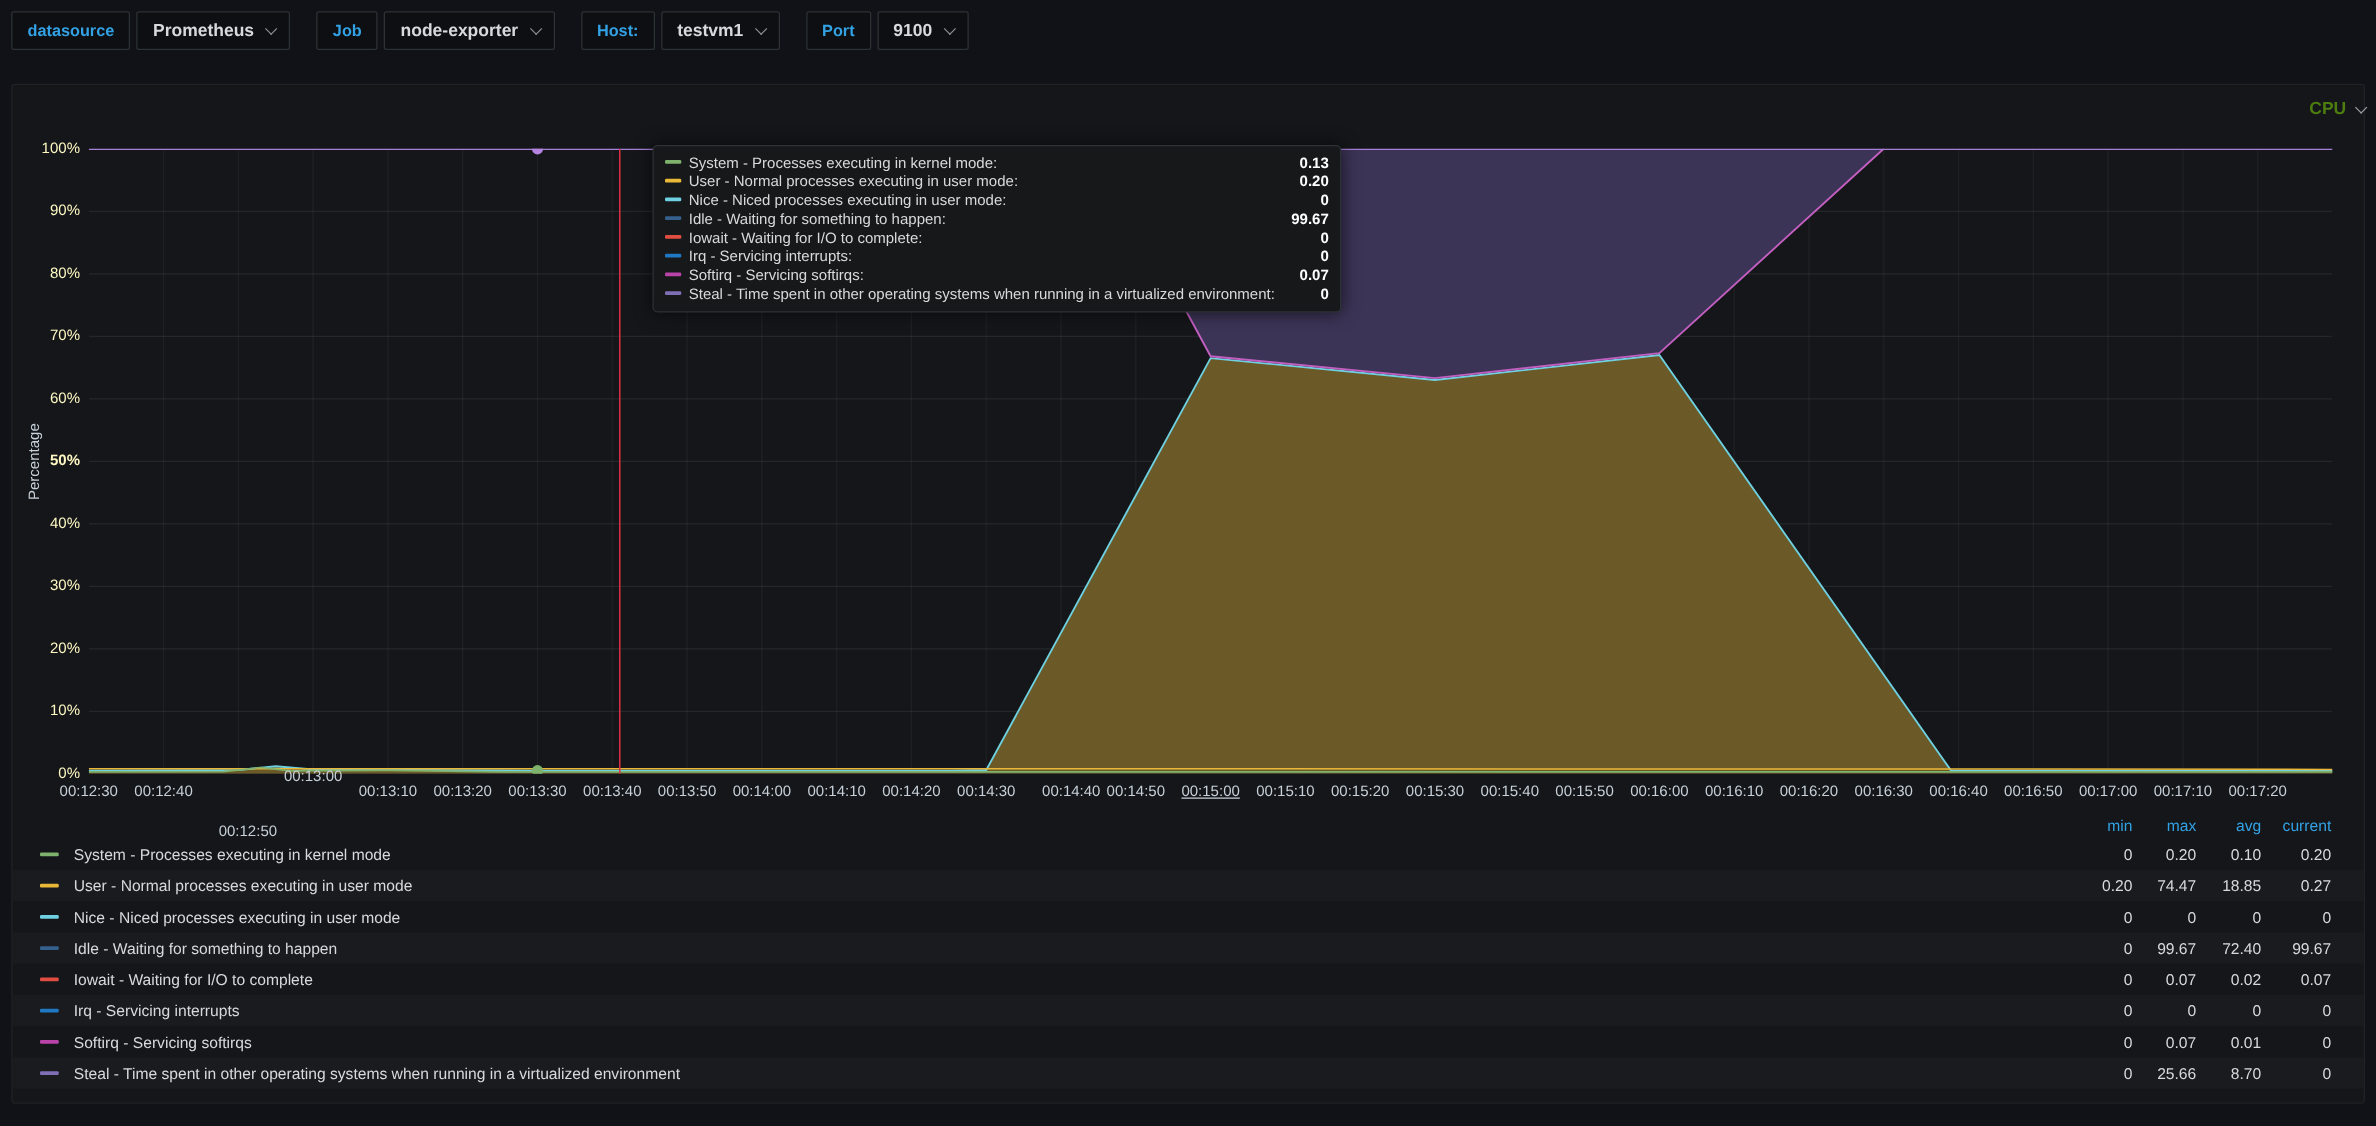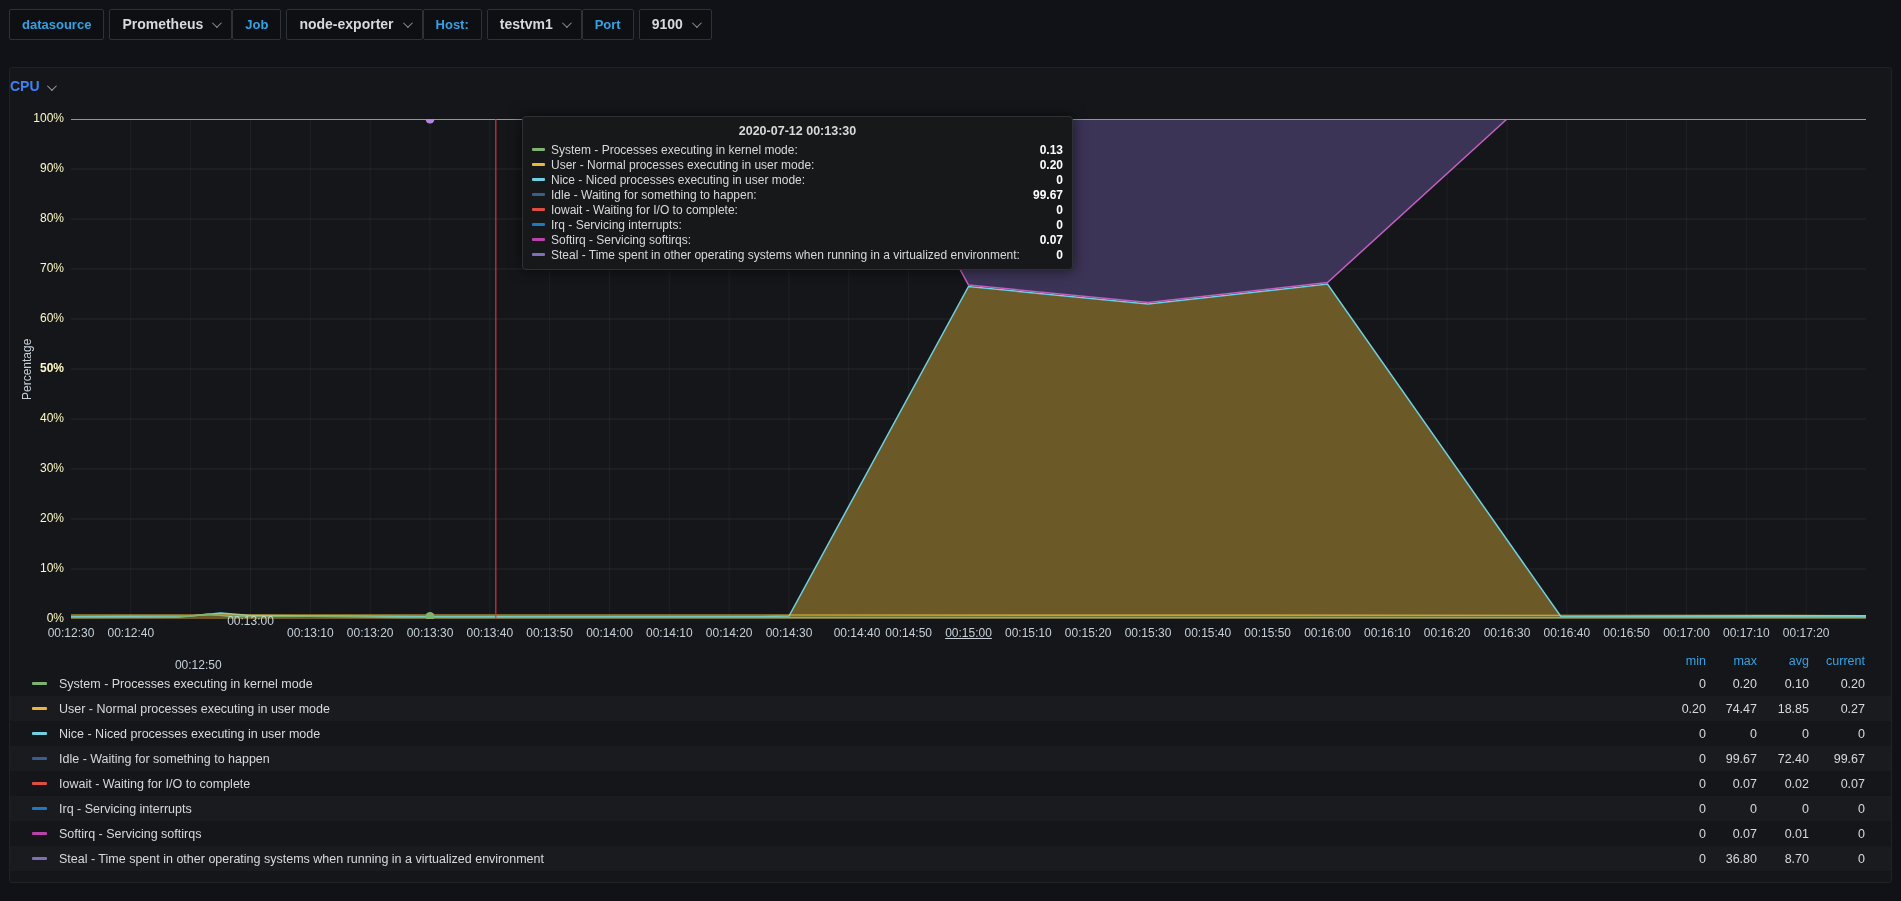--- a/index.html
+++ b/index.html
@@ -1,34 +1,34 @@
 <!DOCTYPE html>
 <html><head>
 <meta charset="utf-8">
 <style>
   * { margin:0; padding:0; box-sizing:border-box; }
   html,body { width:1901px; height:901px; background:#111217; overflow:hidden;
               font-family:"Liberation Sans","DejaVu Sans",sans-serif; color:#d8d9da; }
 
   
   .submenu { display:flex; align-items:center; padding:8px 0 0 9px; height:40px; }
-  .var-group { display:flex; align-items:flex-start; }
+  .var-group { display:flex; align-items:flex-start; margin-right:21px; }
   .var-box { height:31px; display:flex; align-items:center; padding:0 12px;
              background:#0d0f12; border:1px solid #2c3235; border-radius:2px; }
   .var-label { color:#33a2e5; font-size:13px; font-weight:700; margin-right:4px; }
   .var-value { font-size:14px; font-weight:600; color:#d8d9da; cursor:pointer; }
   .var-value .txt { margin-right:9px; }
   .chev { display:inline-block; width:7px; height:7px; border-right:1.5px solid #8a8f94;
           border-bottom:1.5px solid #8a8f94; transform:rotate(45deg) translateY(-2px); }
 
   
   .panel { position:absolute; left:9px; top:67px; width:1883px; height:816px;
            background:#141619; border:1px solid #202226; border-radius:3px; }
-  .panel-title { position:absolute; left:0; top:10px; width:100%; text-align:left;
-                 font-size:14px; font-weight:700; color:#3b82f6; cursor:pointer; }
+  .panel-title { position:absolute; left:0; top:10px; width:100%; text-align:right;
+                 font-size:14px; font-weight:700; color:#4d7c0f; cursor:pointer; }
   .panel-title .chev { margin-left:7px; border-color:#9aa0a6; }
 
   
   .ylab { position:absolute; left:9px; top:51px; height:500px; width:16px;
           display:flex; align-items:center; justify-content:center;
           writing-mode:vertical-rl; transform:rotate(180deg);
           font-size:12px; color:#c7d0d9; }
   .ytick { position:absolute; width:48px; text-align:right; font-size:12px; color:#fef9c3; }
   .xtick { position:absolute; width:62px; text-align:center; font-size:12px; color:#c7d0d9; }
   .plot { position:absolute; left:61px; top:51px; width:1795px; height:500px; cursor:crosshair; }
@@ -201,21 +201,20 @@
       <div class="xtick" style="left: 1406.17px; top: 558px;">00:16:20</div>
       <div class="xtick" style="left: 1466px; top: 558px;">00:16:30</div>
       <div class="xtick" style="left: 1525.83px; top: 558px;">00:16:40</div>
       <div class="xtick" style="left: 1585.67px; top: 558px;">00:16:50</div>
       <div class="xtick" style="left: 1645.5px; top: 558px;">00:17:00</div>
       <div class="xtick" style="left: 1705.33px; top: 558px;">00:17:10</div>
       <div class="xtick" style="left: 1765.17px; top: 558px;">00:17:20</div>
     </div>
 
   <div class="tooltip">
-    <div class="tt-head">2020-07-12 00:13:30</div>
     <div id="tt-rows">
         <div class="tt-row">
           <span class="tt-dash" style="background: rgb(126, 178, 109);"></span>
           <span class="tt-label">System - Processes executing in kernel mode:</span>
           <span class="tt-val">0.13</span>
         </div>
         <div class="tt-row">
           <span class="tt-dash" style="background: rgb(234, 184, 57);"></span>
           <span class="tt-label">User - Normal processes executing in user mode:</span>
           <span class="tt-val">0.20</span>
@@ -323,19 +322,19 @@
           <span class="lg-cell c1">0</span>
           <span class="lg-cell c2">0.07</span>
           <span class="lg-cell c3">0.01</span>
           <span class="lg-cell c4">0</span>
         </div>
         <div class="lg-row">
           <span class="lg-dash" style="background: rgb(128, 110, 183);"></span>
           <span class="lg-label">Steal - Time spent in other operating systems when running in a virtualized environment</span>
           <span class="lg-sp"></span>
           <span class="lg-cell c1">0</span>
-          <span class="lg-cell c2">36.80</span>
+          <span class="lg-cell c2">25.66</span>
           <span class="lg-cell c3">8.70</span>
           <span class="lg-cell c4">0</span>
         </div>
       </div>
   </div>
 </div>
 
 </body></html>

